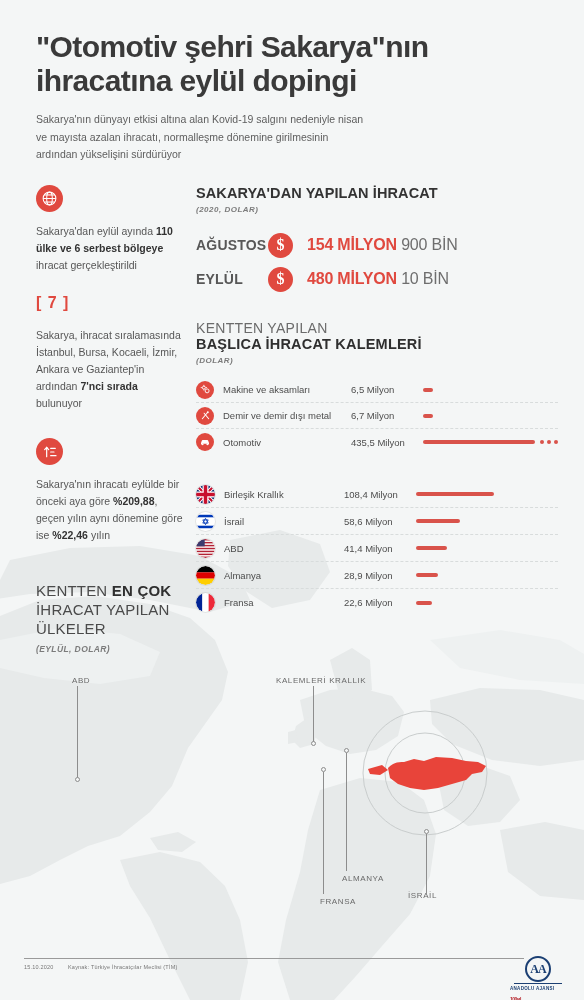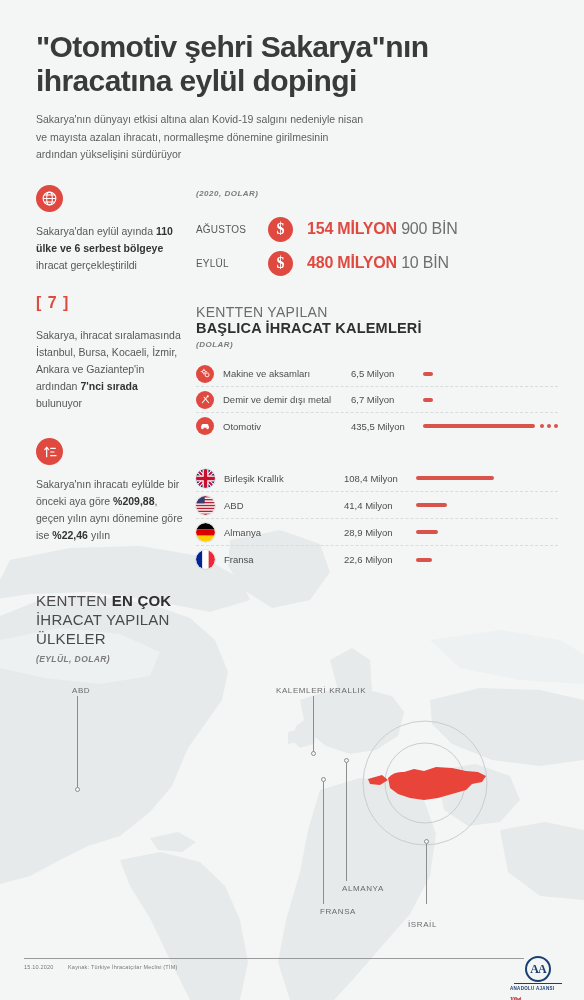--- a/index.html
+++ b/index.html
@@ -51,42 +51,42 @@
 
   .rank-num {
     margin-top: 20px; color: #e0493f; font-size: 16px; font-weight: bold;
     letter-spacing: 1px;
   }
 
   .block-gap-1 { margin-top: 15px; }
   .block-gap-2 { margin-top: 26px; }
 
   .countries-head {
-    margin-top: 48px; font-size: 15px; line-height: 1.26;
+    margin-top: 38px; font-size: 15px; line-height: 1.26;
     color: #4a4a4a; letter-spacing: 0.2px;
   }
   .countries-head b { font-weight: bold; color: #2f2f2f; }
   .countries-sub {
     margin-top: 5px; font-size: 8.5px; font-style: italic; color: #7b7b7b;
     letter-spacing: 0.4px; font-weight: bold;
   }
 
   
   .sec-title {
     font-size: 14.5px; font-weight: bold; color: #333; letter-spacing: 0.1px;
   }
   .sec-sub {
     margin-top: 4px; font-size: 8px; font-style: italic; font-weight: bold;
     color: #7b7b7b; letter-spacing: 0.5px;
   }
 
   .kv-rows { margin-top: 14px; }
   .kv-row { display: flex; align-items: center; height: 34px; }
   .kv-label {
-    width: 72px; font-size: 10px; color: #575757; letter-spacing: 0.2px;
+    width: 72px; font-size: 14px; color: #575757; letter-spacing: 0.2px; font-weight: bold;
   }
   .dollar {
     width: 25px; height: 25px; border-radius: 50%; background: #e0493f;
     display: flex; align-items: center; justify-content: center;
     color: #fff; font-size: 16px; font-weight: bold; font-family: "Liberation Serif", serif;
     line-height: 1;
   }
   .kv-value { margin-left: 14px; font-size: 16px; letter-spacing: -0.2px; }
   .kv-value .big { color: #e0493f; font-weight: bold; }
   .kv-value .small { color: #6e6e6e; }
@@ -254,20 +254,21 @@
       <div class="countries-head">
         <span>KENTTEN </span><b>EN ÇOK</b><br>
         <span>İHRACAT YAPILAN</span><br>
         <span>ÜLKELER</span>
       </div>
       <div class="countries-sub">(EYLÜL, DOLAR)</div>
     </div>
 
     <div class="col-right">
 
+      <div class="sec-title">SAKARYA'DAN YAPILAN İHRACAT</div>
       <div class="sec-sub">(2020, DOLAR)</div>
 
       <div class="kv-rows">
         <div class="kv-row">
           <div class="kv-label">AĞUSTOS</div>
           <div class="dollar">$</div>
           <div class="kv-value">
             <span class="big">154 MİLYON</span>
             <span class="small">900 BİN</span>
           </div>
@@ -359,20 +360,40 @@
               </g>
             </svg>
           </div>
           <div class="ctry-name">Birleşik Krallık</div>
           <div class="ctry-val">108,4 Milyon</div>
           <div class="item-bar-wrap">
             <div class="bar" style="width: 78px;"></div>
           </div>
         </div>
 
+        <div class="ctry-row">
+          <div class="flag">
+            <svg width="19" height="19" viewBox="0 0 24 24">
+              <circle cx="12" cy="12" r="12" fill="#fff"></circle>
+              <clipPath id="c-il">
+                  <circle cx="12" cy="12" r="12"></circle>
+                </clipPath>
+              <g clip-path="url(#c-il)">
+                <rect x="0" y="3.5" width="24" height="3.2" fill="#0038b8"></rect>
+                <rect x="0" y="17.3" width="24" height="3.2" fill="#0038b8"></rect>
+                <path d="M12 8 L15.4 14 L8.6 14 Z M12 16 L8.6 10 L15.4 10 Z" fill="none" stroke="#0038b8" stroke-width="1.1"></path>
+              </g>
+            </svg>
+          </div>
+          <div class="ctry-name">İsrail</div>
+          <div class="ctry-val">58,6 Milyon</div>
+          <div class="item-bar-wrap">
+            <div class="bar" style="width: 44px;"></div>
+          </div>
+        </div>
 
         <div class="ctry-row">
           <div class="flag">
             <svg width="19" height="19" viewBox="0 0 24 24">
               <circle cx="12" cy="12" r="12" fill="#fff"></circle>
               <clipPath id="c-us">
                   <circle cx="12" cy="12" r="12"></circle>
                 </clipPath>
               <g clip-path="url(#c-us)">
                 <g fill="#B22234">
@@ -458,21 +479,21 @@
     <div class="leader-dot" style="left:310.5px; top:83px;"></div>
 
     <div class="map-label" style="left:342px; top:216px;">ALMANYA</div>
     <div class="leader" style="left:346px; top:95px; height:118px;"></div>
     <div class="leader-dot" style="left:343.5px; top:90px;"></div>
 
     <div class="map-label" style="left:320px; top:239px;">FRANSA</div>
     <div class="leader" style="left:323px; top:114px; height:122px;"></div>
     <div class="leader-dot" style="left:320.5px; top:109px;"></div>
 
-    <div class="map-label" style="left:408px; top:252px;">İSRAİL</div>
+    <div class="map-label" style="left:408px; top:233px;">İSRAİL</div>
     <div class="leader" style="left:426px; top:176px; height:60px;"></div>
     <div class="leader-dot" style="left:423.5px; top:171px;"></div>
   </div>
 
   <div class="footer">
     <div class="foot-rule"></div>
     <div class="foot-date">15.10.2020</div>
     <div class="foot-src">Kaynak: Türkiye İhracatçılar Meclisi (TİM)</div>
     <div class="logo">
       <div class="logo-mark">AA</div>

